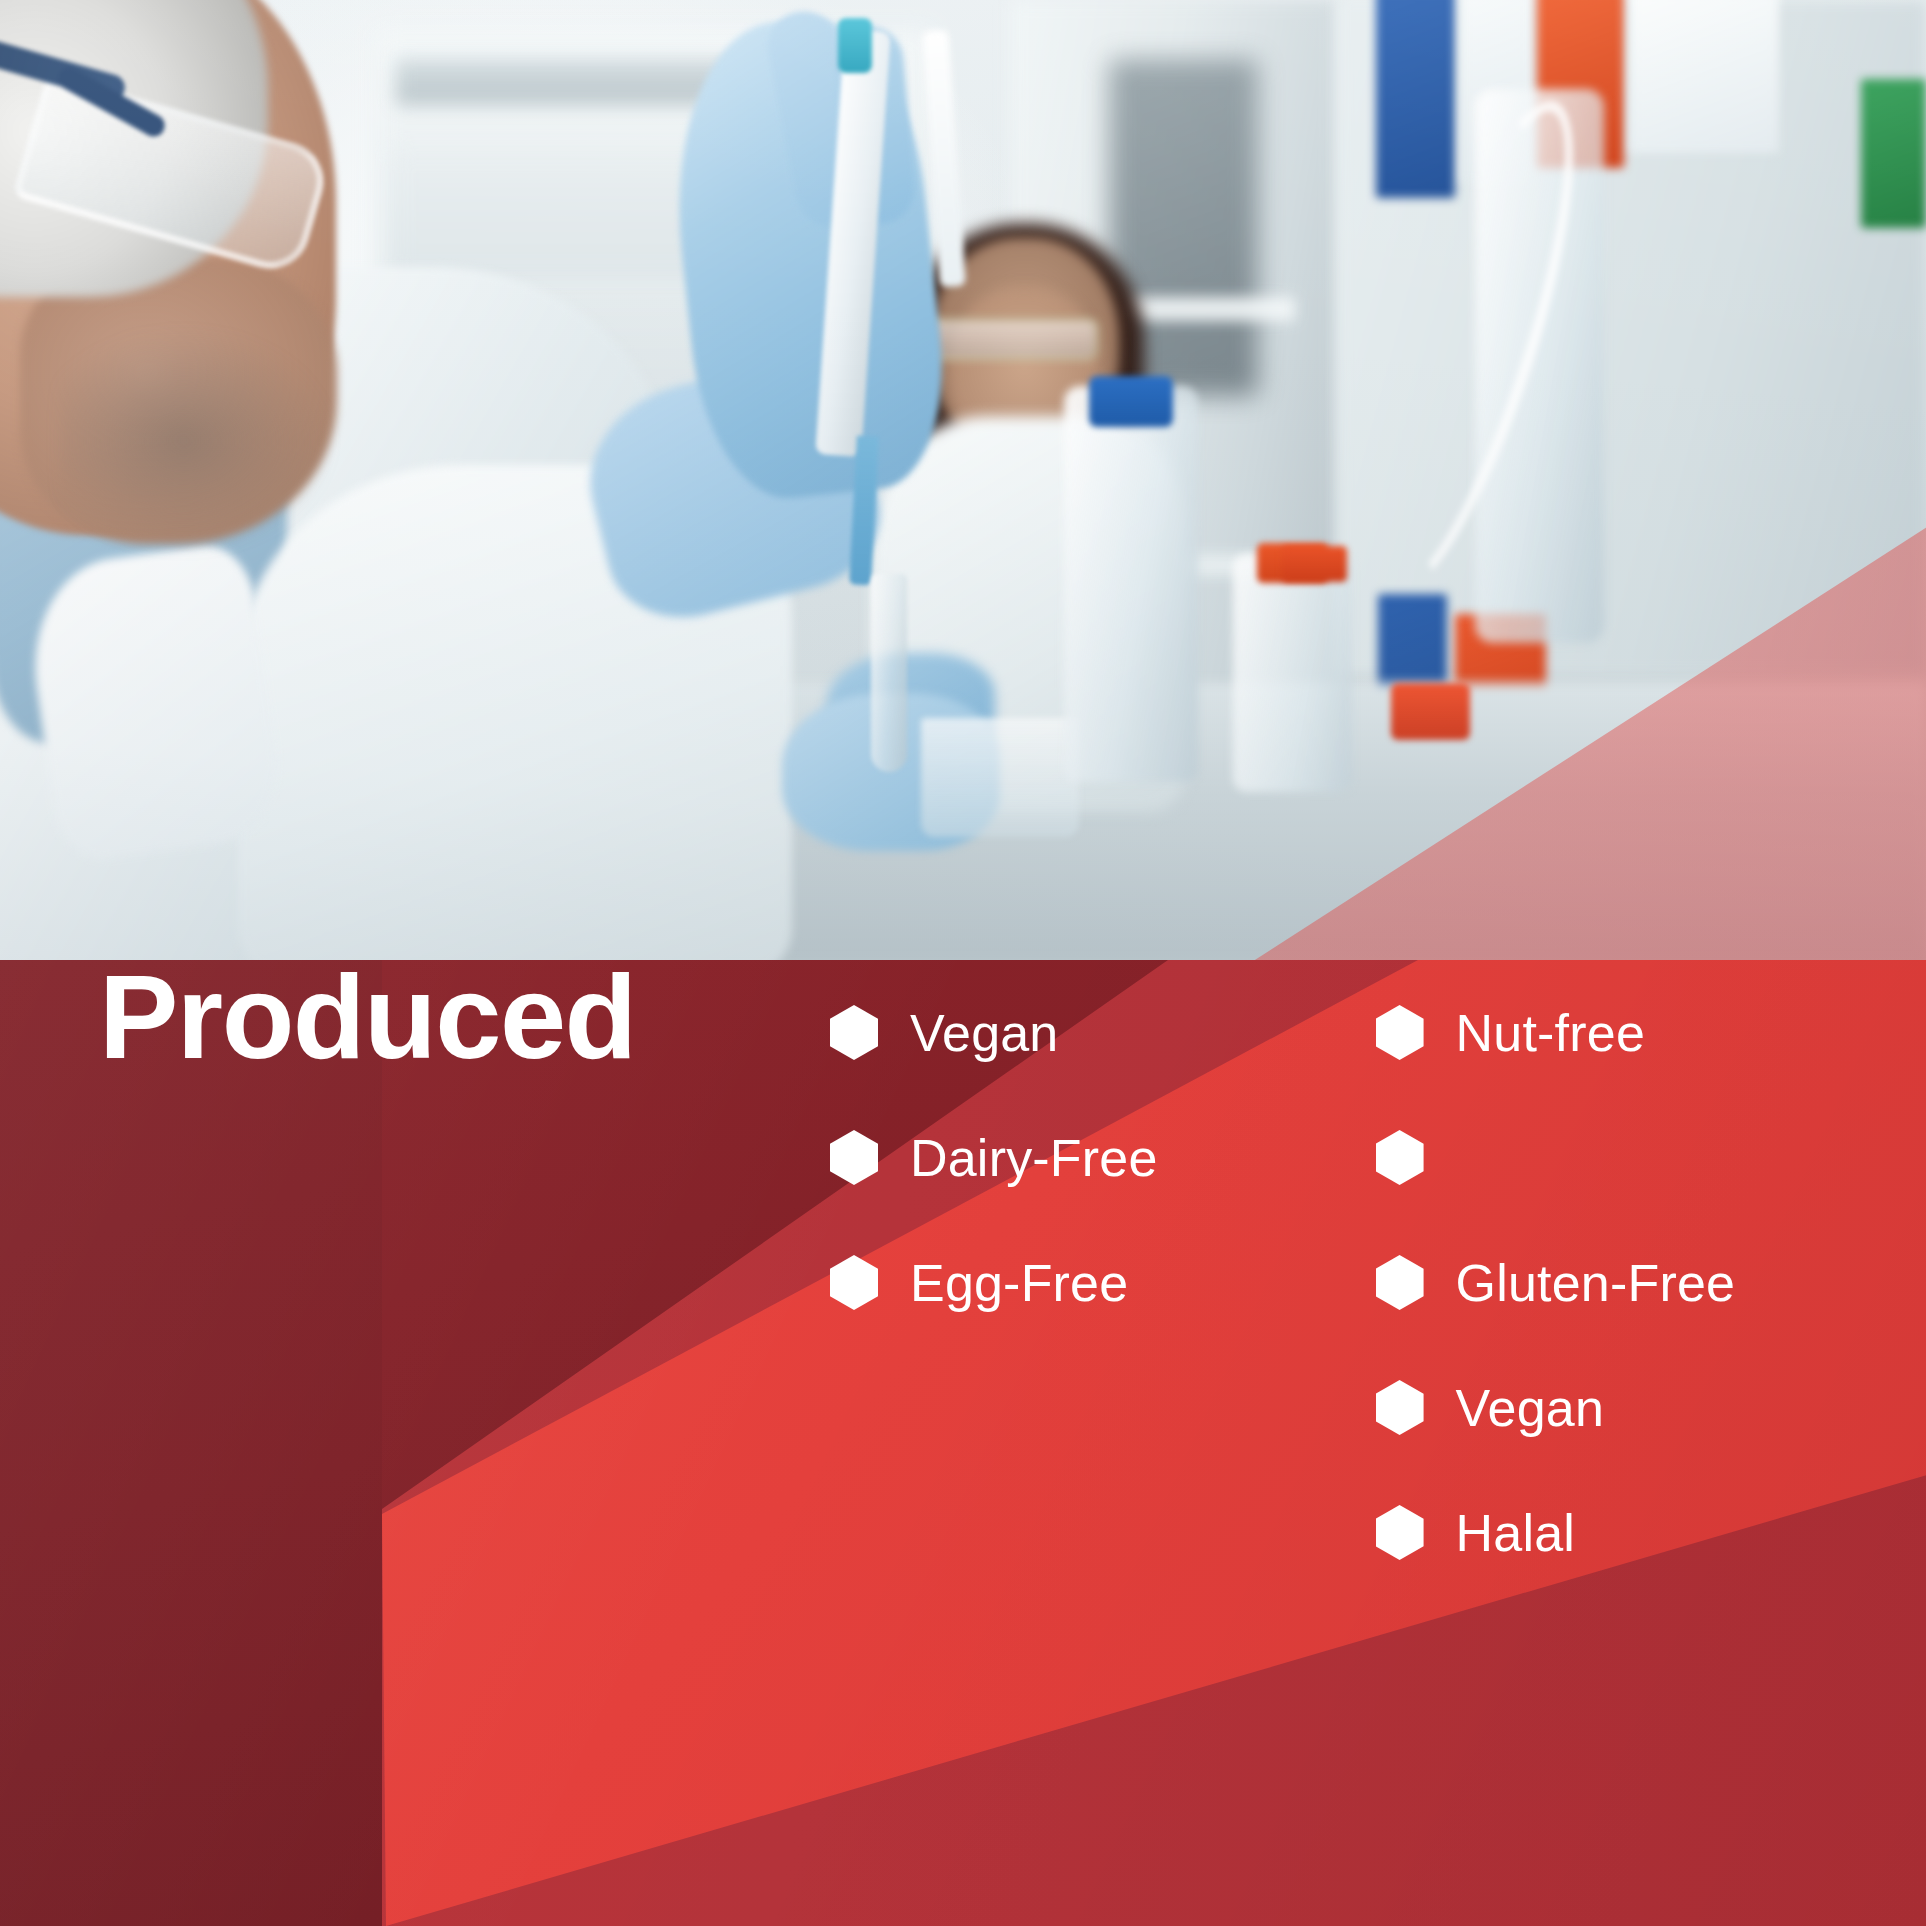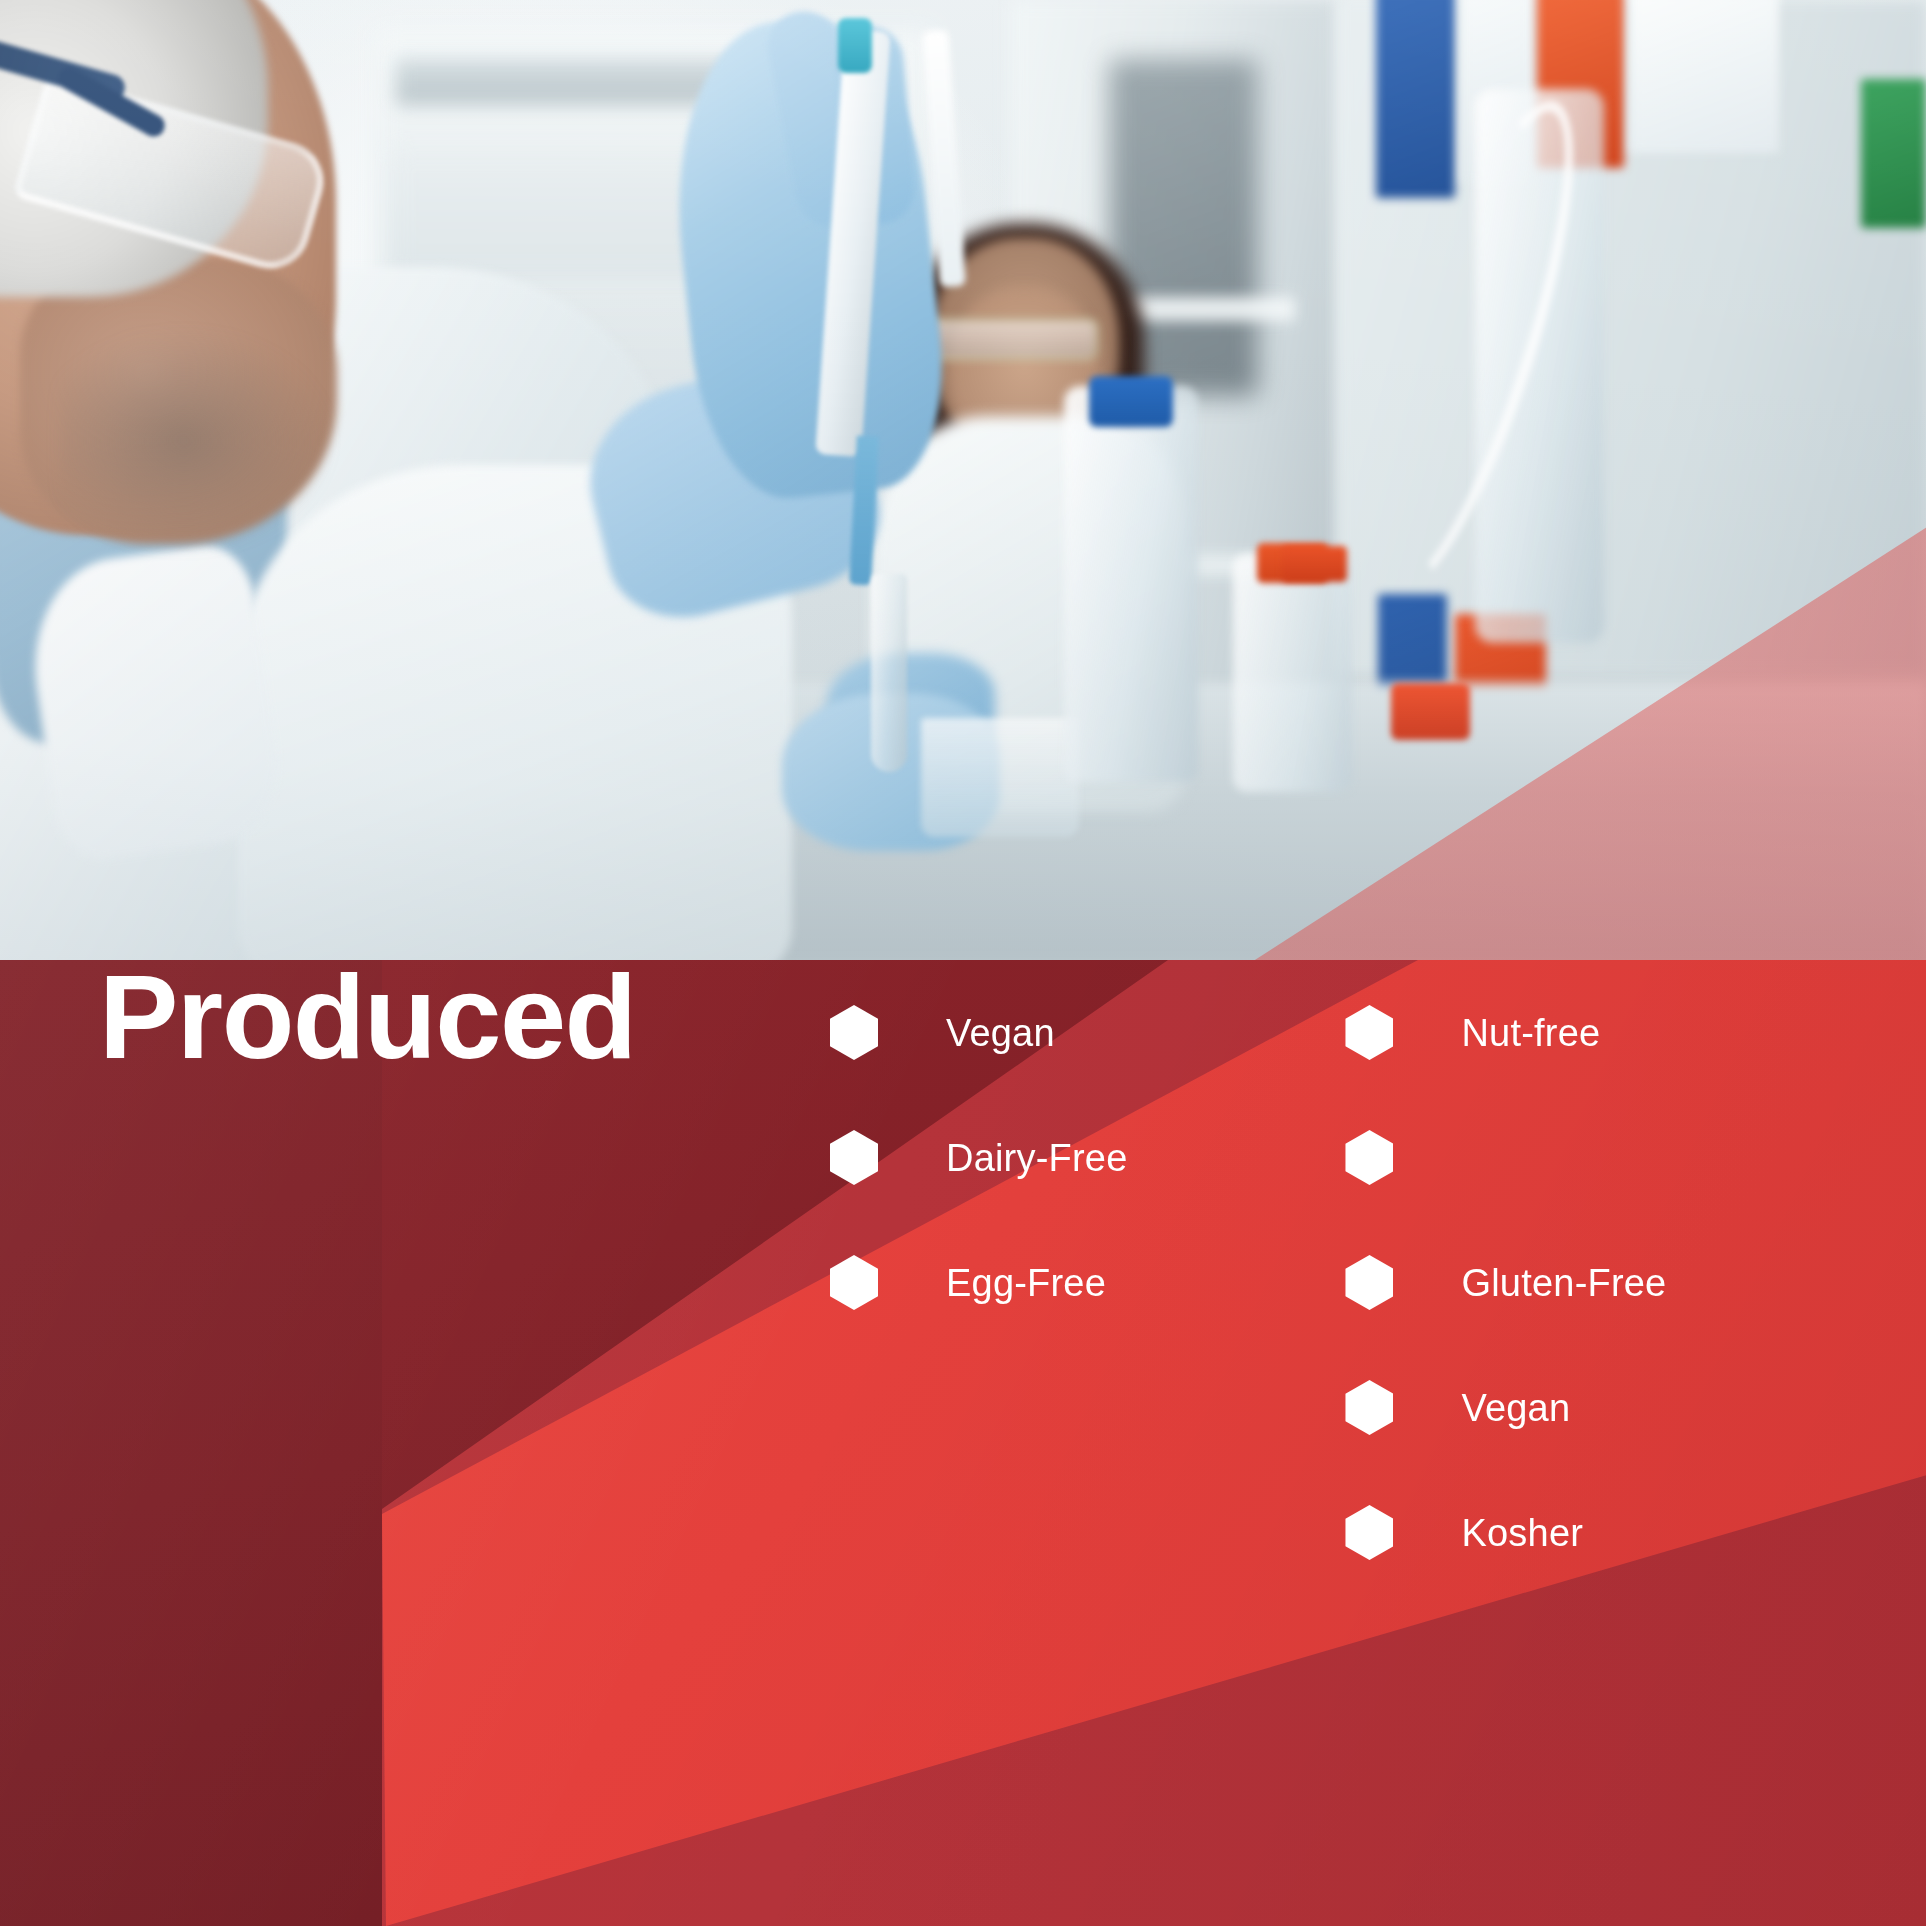--- a/index.html
+++ b/index.html
@@ -187,21 +187,21 @@
   .headline { position:absolute; left:99px; top:-22px; width:574px;
     color:#fff; font-size:119px; line-height:1.32; font-weight:bold;
     letter-spacing:-1.5px; }
   .headline .ln { display:block; }
 
   .lists { position:absolute; left:830px; top:10px; display:flex; gap:218px; }
   .col { display:flex; flex-direction:column; }
   .item { display:flex; align-items:center; height:125px; }
   .hex { width:48px; height:55px; flex:0 0 48px; background:#fff;
     clip-path:polygon(50% 0%, 100% 25%, 100% 75%, 50% 100%, 0% 75%, 0% 25%); }
-  .lbl { margin-left:68px; color:#fff; font-size:38px; line-height:1;
+  .lbl { margin-left:32px; color:#fff; font-size:52px; line-height:1;
     white-space:nowrap; letter-spacing:0.2px; }
 </style>
 </head>
 <body>
 
 <div id="stage">
 
   <div id="photo">
     <div class="ph-wall"></div>
     <div class="ph-hood"></div>
@@ -309,21 +309,21 @@
           <div class="item">
             <span class="hex"></span>
             <span class="lbl">Gluten-Free</span>
           </div>
           <div class="item">
             <span class="hex"></span>
             <span class="lbl">Vegan</span>
           </div>
           <div class="item">
             <span class="hex"></span>
-            <span class="lbl">Kosher</span>
+            <span class="lbl">Halal</span>
           </div>
         </div>
 
       </div>
     </div>
   </div>
 
 </div>
 
 

